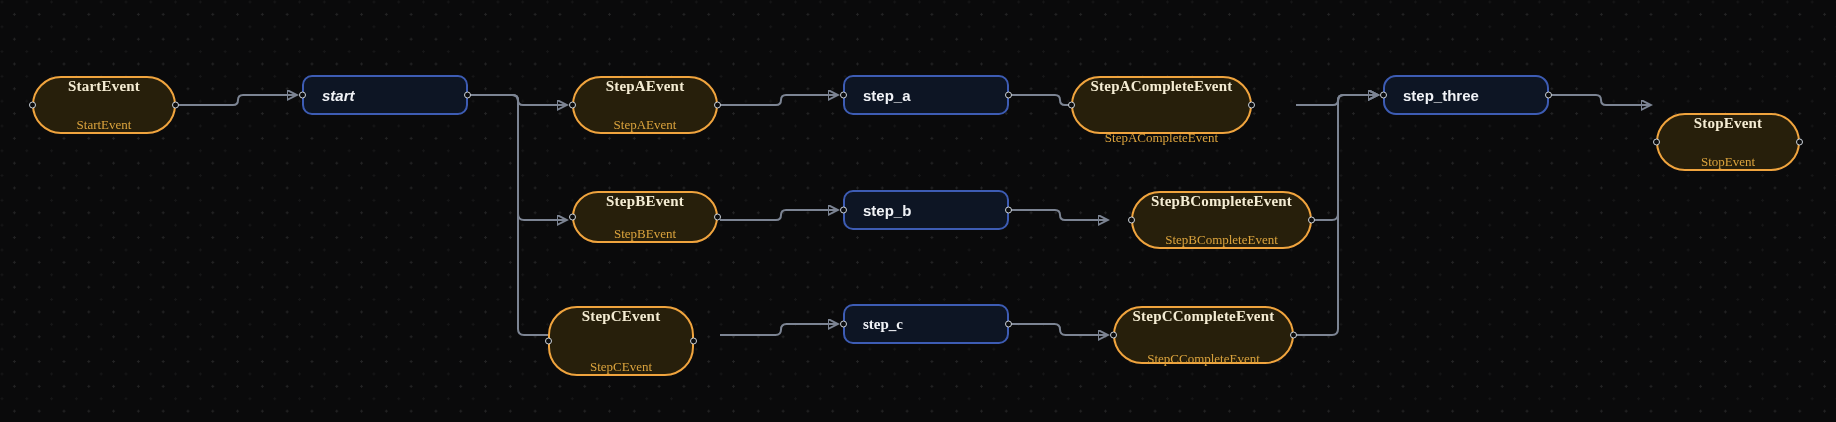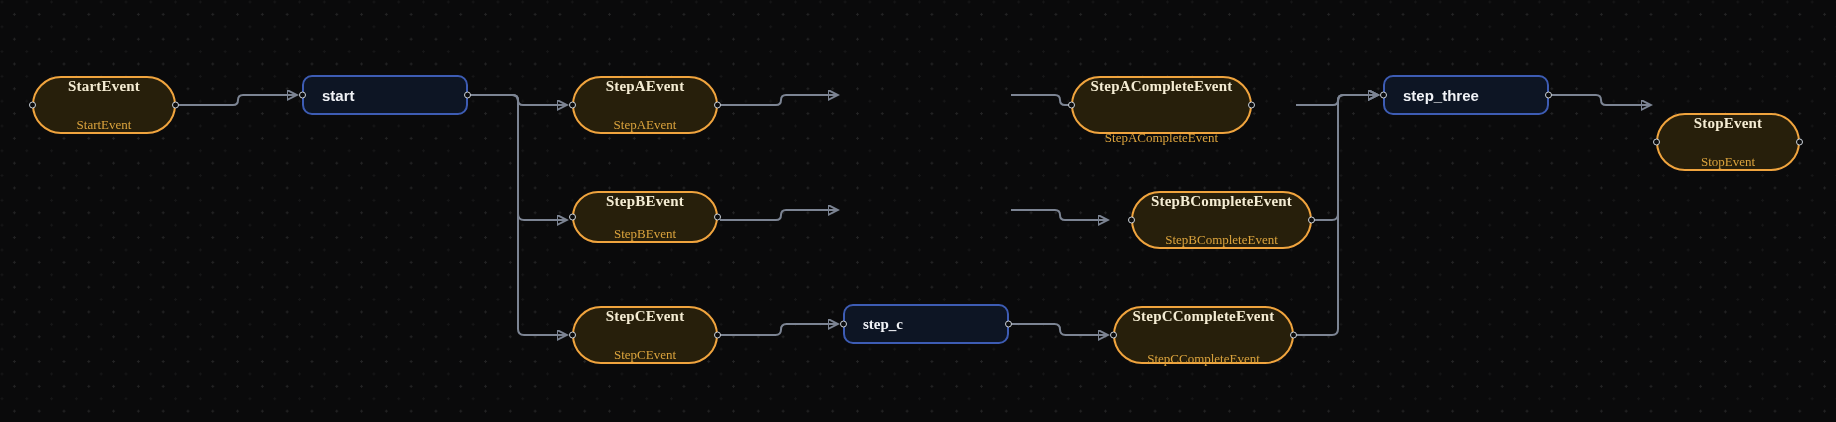--- a/index.html
+++ b/index.html
@@ -85,48 +85,58 @@
       </g>
   </svg>
 
   <div class="node event" style="left: 32px; top: 76px; width: 144px; height: 58px;">
     <div class="handle left"></div>
     <div class="title">StartEvent</div>
     <div class="subtitle">StartEvent</div>
     <div class="handle right"></div>
   </div>
 
-  <div class="node step" style="left: 302px; top: 75px; width: 166px; height: 40px;">
+  <div class="node step" style="left: 302px; top: 75px; width: 166px; height: 40px; font-style: italic;">
     <div class="handle left"></div>
     <div class="title">start</div>
     <div class="handle right"></div>
   </div>
 
   <div class="node event" style="left: 572px; top: 76px; width: 146px; height: 58px;">
     <div class="handle left"></div>
     <div class="title">StepAEvent</div>
     <div class="subtitle">StepAEvent</div>
     <div class="handle right"></div>
   </div>
 
   <div class="node event" style="left: 572px; top: 191px; width: 146px; height: 52px;">
     <div class="handle left"></div>
     <div class="title">StepBEvent</div>
     <div class="subtitle">StepBEvent</div>
     <div class="handle right"></div>
   </div>
 
-  <div class="node event" style="left: 572px; top: 306px; width: 146px; height: 58px;">
+  <div class="node event" style="left: 548px; top: 306px; width: 146px; height: 70px;">
     <div class="handle left"></div>
     <div class="title">StepCEvent</div>
     <div class="subtitle">StepCEvent</div>
     <div class="handle right"></div>
   </div>
 
+  <div class="node step" style="left: 843px; top: 75px; width: 166px; height: 40px;">
+    <div class="handle left"></div>
+    <div class="title">step_a</div>
+    <div class="handle right"></div>
+  </div>
 
+  <div class="node step" style="left: 843px; top: 190px; width: 166px; height: 40px;">
+    <div class="handle left"></div>
+    <div class="title">step_b</div>
+    <div class="handle right"></div>
+  </div>
 
   <div class="node step" style="left: 843px; top: 304px; width: 166px; height: 40px; font-family: Liberation Serif, serif;">
     <div class="handle left"></div>
     <div class="title">step_c</div>
     <div class="handle right"></div>
   </div>
 
   <div class="node event" style="left: 1071px; top: 76px; width: 181px; height: 58px; gap: 37px;">
     <div class="handle left"></div>
     <div class="title">StepACompleteEvent</div>
@@ -141,21 +151,21 @@
     <div class="handle right"></div>
   </div>
 
   <div class="node event" style="left: 1113px; top: 306px; width: 181px; height: 58px; gap: 28px;">
     <div class="handle left"></div>
     <div class="title">StepCCompleteEvent</div>
     <div class="subtitle">StepCCompleteEvent</div>
     <div class="handle right"></div>
   </div>
 
-  <div class="node step" style="left: 1383px; top: 75px; width: 166px; height: 40px;">
+  <div class="node step" style="left: 1383px; top: 75px; width: 166px; height: 40px; border-radius: 13px;">
     <div class="handle left"></div>
     <div class="title">step_three</div>
     <div class="handle right"></div>
   </div>
 
   <div class="node event" style="left: 1656px; top: 76px; width: 144px; height: 58px; margin-top: 37px;">
     <div class="handle left"></div>
     <div class="title">StopEvent</div>
     <div class="subtitle">StopEvent</div>
     <div class="handle right"></div>

